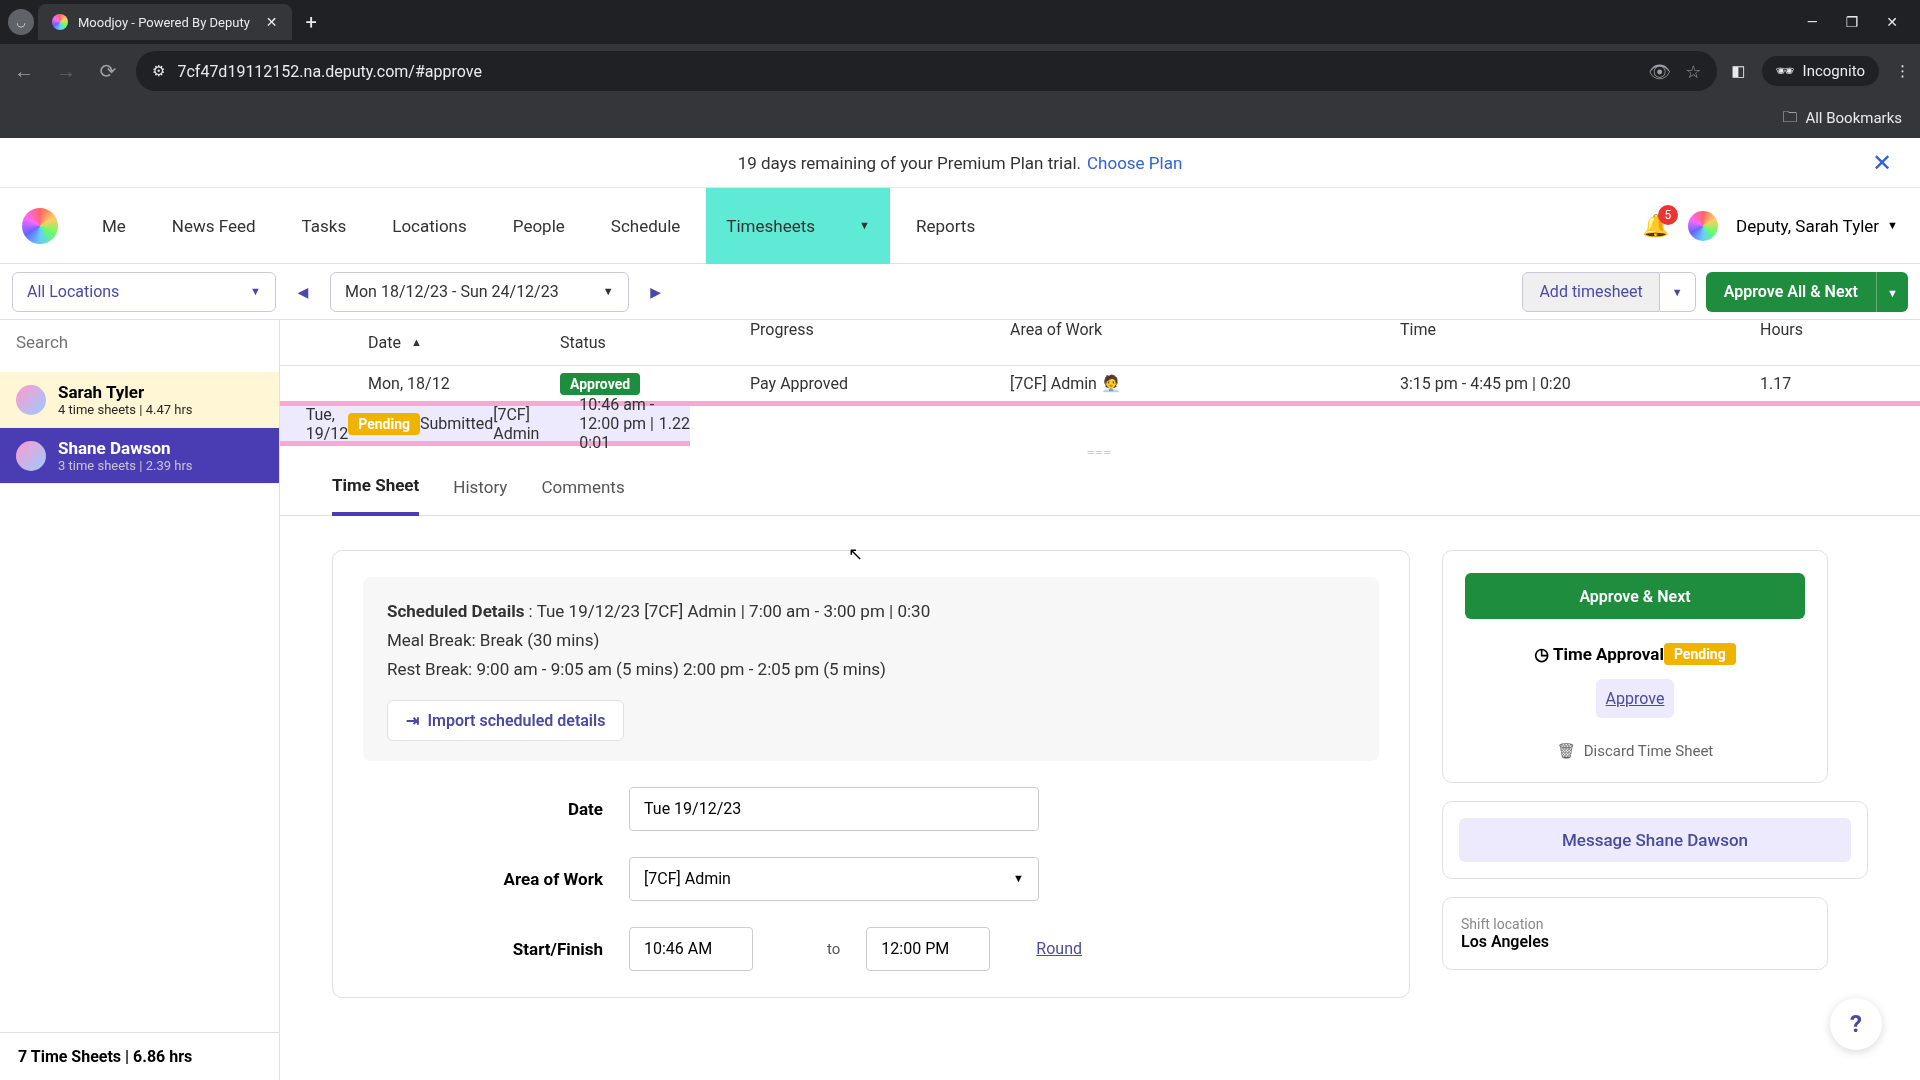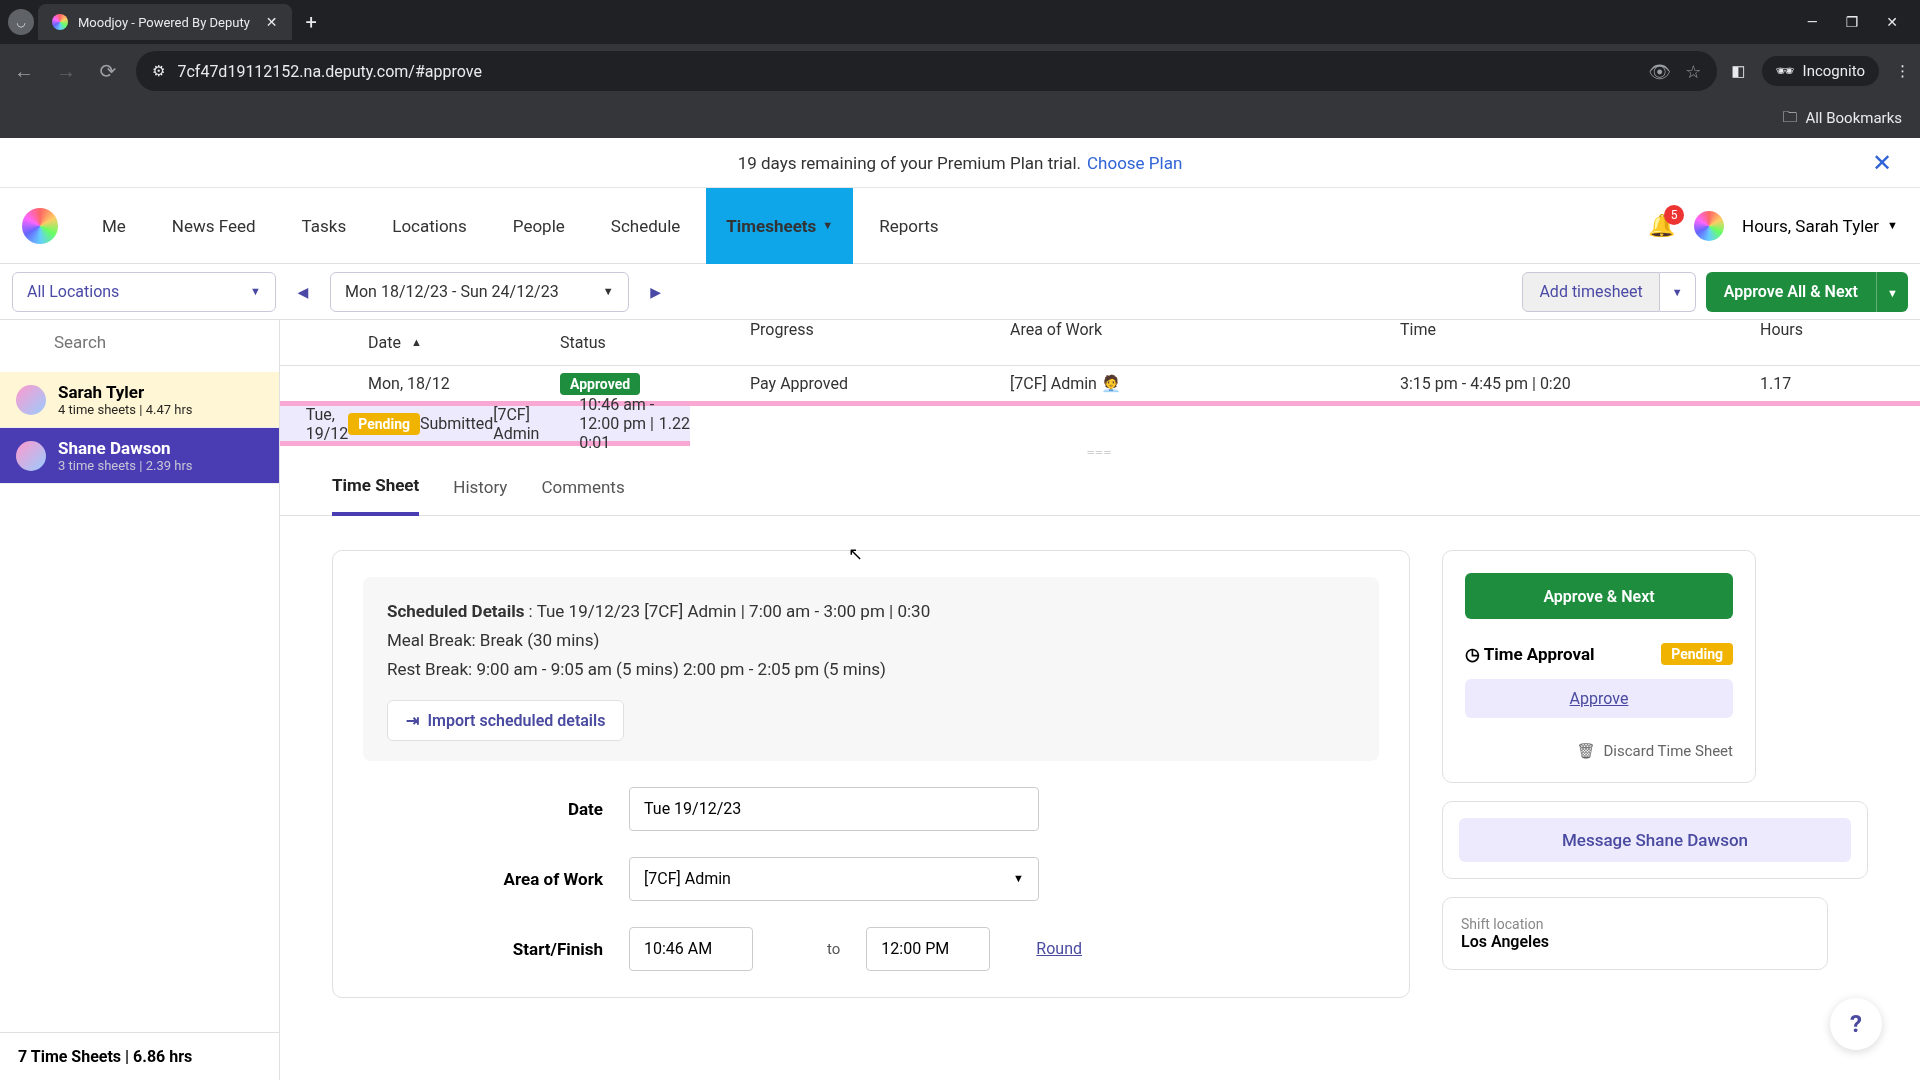--- a/index.html
+++ b/index.html
@@ -27,21 +27,21 @@
   
   .viewport { background:#fff; height: calc(1080px - 44px - 54px - 40px); overflow:hidden; position:relative; }
 
   .banner { display:flex; align-items:center; justify-content:center; height:50px; border-bottom:1px solid #e6e6e6; font-size:17px; color:#333; position:relative; }
   .banner a { color:#3063d6; text-decoration:none; margin-left:6px; }
   .banner .close-x { position:absolute; right:28px; color:#3063d6; font-size:24px; font-weight:300; }
 
   .topnav { height:76px; display:flex; align-items:center; padding:0 22px; gap:6px; border-bottom:1px solid #e0e0e0; }
   .logo { width:36px; height:36px; border-radius:50%; background: conic-gradient(#f66,#fc6,#6f6,#6cf,#66f,#f6f,#f66); margin-right:18px; }
   .nav-item { padding:0 20px; height:76px; display:flex; align-items:center; font-size:17px; color:#333; }
-  .nav-item.active { background:#0ea5e9; font-weight:700; }
+  .nav-item.active { background:#5eead4; font-weight:400;gap:38px; }
   .nav-item .chev { font-size:11px; margin-left:6px; }
   .nav-right { margin-left:auto; display:flex; align-items:center; gap:18px; }
   .bell-wrap { position:relative; font-size:22px; }
   .badge-red { position:absolute; top:-8px; right:-8px; background:#e33; color:#fff; border-radius:50%; width:20px; height:20px; font-size:12px; display:flex; align-items:center; justify-content:center; }
   .user-logo { width:30px; height:30px; border-radius:50%; background: conic-gradient(#f66,#fc6,#6f6,#6cf,#66f,#f6f,#f66); }
   .greeting { font-size:17px; display:flex; align-items:center; gap:8px; }
 
   .toolbar { height:56px; display:flex; align-items:center; padding:0 12px; gap:10px; border-bottom:1px solid #e0e0e0; }
   .dropdown-box { border:1px solid #c8c8d8; border-radius:6px; height:40px; display:flex; align-items:center; padding:0 14px; font-size:16px; color:#4a4aa6; gap:8px; }
   .loc-dd { width:264px; justify-content:space-between; }
@@ -50,21 +50,21 @@
   .tb-right { margin-left:auto; display:flex; gap:10px; }
   .add-ts { color:#4a4aa6; border:1px solid #c8c8d8; border-radius:6px; height:40px; padding:0 16px; font-size:16px; }
   .btn-grp { display:flex; }
   .btn-green { background:#1e8e3e; color:#fff; border:none; height:40px; padding:0 18px; font-size:16px; font-weight:600; border-radius:6px; }
   .btn-green.split-l { border-radius:6px 0 0 6px; }
   .btn-green.split-r { border-radius:0 6px 6px 0; width:32px; padding:0; border-left:1px solid rgba(255,255,255,.3); }
   .btn-white { background:#fff; color:#4a4aa6; border:1px solid #c8c8d8; height:40px; width:36px; border-left:0; border-radius:0 6px 6px 0; }
 
   .body-row { display:flex; height:calc(100% - 50px - 76px - 56px); }
   .sidebar { width:280px; border-right:1px solid #e0e0e0; display:flex; flex-direction:column; }
-  .search-box { height:52px; padding:12px 16px;margin-left:38px; }
+  .search-box { height:52px; padding:12px 16px; }
   .search-box input { width:100%; border:none; font-size:17px; outline:none; color:#666; }
   .emp { display:flex; align-items:center; gap:12px; padding:10px 16px; border-bottom:1px solid #eee; }
   .emp.e0 { background:#fff6d6; }
   .emp.e1 { background:#4a3db3; color:#fff; }
   .avatar { width:30px; height:30px; border-radius:50%; background:linear-gradient(135deg,#f9c,#9cf); flex-shrink:0; }
   .emp .name { font-weight:700; font-size:17px; }
   .emp .sub { font-size:13px; opacity:.85; }
   .emp.e1 .sub { color:#ddd; }
   .sidebar-footer { margin-top:auto; padding:14px 18px; font-weight:700; font-size:16px; border-top:1px solid #e0e0e0; }
 
@@ -99,21 +99,21 @@
   .import-btn { display:inline-flex; align-items:center; gap:8px; background:#fff; border:1px solid #e0e0e0; border-radius:6px; padding:10px 18px; margin-top:16px; color:#4a4aa0; font-size:16px; font-weight:600; }
 
   .form-row { display:flex; align-items:center; gap:26px; margin-top:26px; }
   .form-row .lbl { width:240px; text-align:right; font-weight:700; font-size:17px; }
   .ipt { border:1px solid #ccc; border-radius:4px; height:44px; padding:0 14px; font-size:16px; width:410px; }
   .sel { width:410px; display:flex; justify-content:space-between; align-items:center; }
   .time-ipt { width:124px; }
   .to-txt { font-size:15px; color:#555;margin-left:48px; }
   .round-lnk { color:#4a4aa0; font-size:16px; margin-left:20px; }
 
-  .side-card { width:314px; padding:22px; display:flex; flex-direction:column; gap:14px; }
+  .side-card { width:386px; padding:22px; display:flex; flex-direction:column; gap:14px;align-items:center; }
   .approve-next { width:100%; }
   .approval-row { display:flex; align-items:center; justify-content:space-between; font-size:17px; font-weight:700; margin-top:10px; }
   .approve-link { display:block; text-align:center; background:#eceafc; color:#4a4aa0; padding:10px; border-radius:6px; font-size:16px; }
   .discard { display:flex; align-items:center; gap:8px; justify-content:flex-end; color:#666; font-size:15px; margin-top:10px; }
   .msg-card { width:426px; padding:16px; }
   .msg-btn { width:100%; background:#eceafc; color:#4a4aa0; padding:12px; border-radius:6px; font-size:17px; text-align:center; font-weight:500; }
   .loc-card { width:386px; padding:18px; }
   .loc-card .lbl2 { font-size:14px; color:#888; }
   .loc-card .val2 { font-size:16px; font-weight:600; }
 
@@ -203,21 +203,21 @@
     <div class="nav-item">
         <span>Reports</span>
       </div>
     <div class="nav-right">
       <div class="bell-wrap">
         <span>🔔</span>
         <span class="badge-red">5</span>
       </div>
       <div class="user-logo"></div>
       <div class="greeting">
-        <span>Hours, Sarah Tyler</span>
+        <span>Deputy, Sarah Tyler</span>
         <span style="font-size:11px;">▼</span>
       </div>
     </div>
   </div>
 
   <div class="toolbar">
     <div class="dropdown-box loc-dd">
       <span>All Locations</span>
       <span style="font-size:11px;">▼</span>
     </div>

